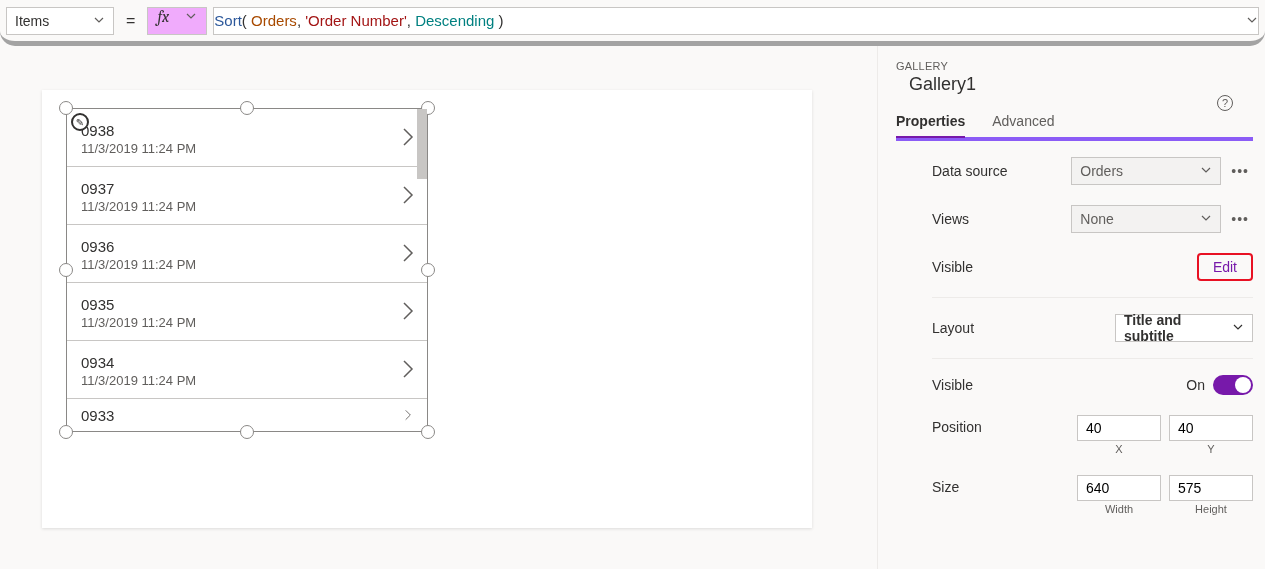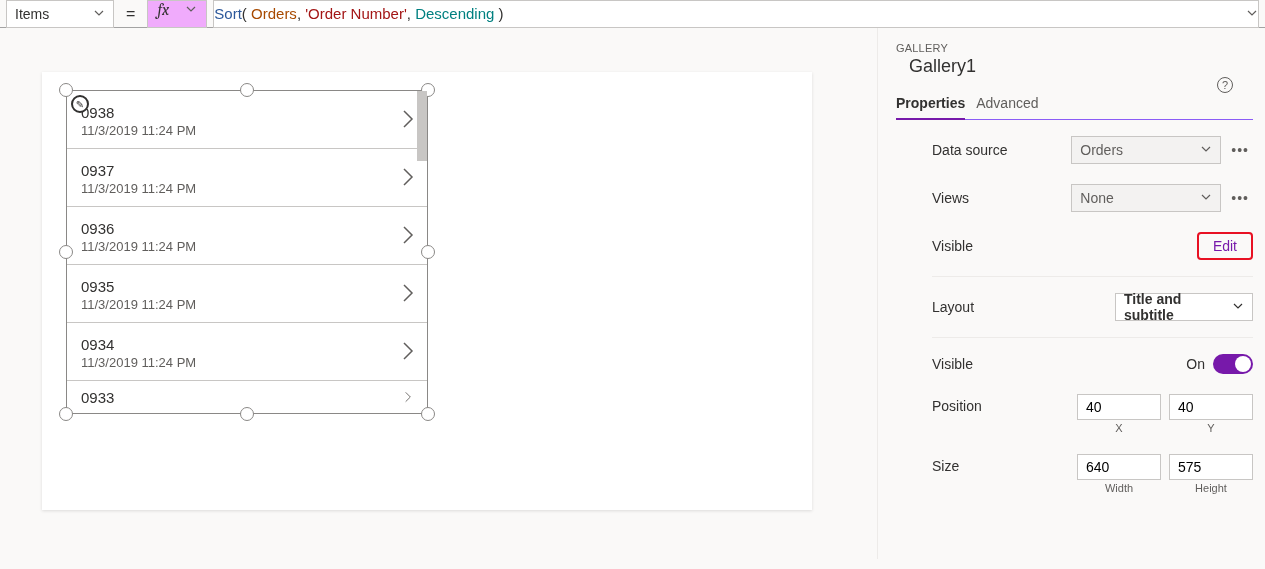--- a/index.html
+++ b/index.html
@@ -1,19 +1,19 @@
 <!DOCTYPE html>
 <html><head>
 <meta charset="utf-8">
 <style>
   * { box-sizing: border-box; margin: 0; padding: 0; font-family: "Segoe UI", Arial, sans-serif; }
   body { background: #faf9f8; width: 1265px; height: 569px; overflow: hidden; color: #323130; }
 
   
-  .formula-bar { display: flex; align-items: center; height: 28px; border-bottom: 1px solid #a3a3a3; padding: 4px 6px; gap: 6px; }
+  .formula-bar { display: flex; align-items: center; height: 46px; border-bottom: 5px solid #a3a3a3; padding: 4px 6px; gap: 6px; border-radius: 15px; }
   .property-dropdown { width: 108px; height: 28px; background: #fff; border: 1px solid #c8c6c4; display: flex; align-items: center; padding: 0 8px; justify-content: space-between; font-size: 14px; cursor: pointer; }
   .equals { font-size: 16px; padding: 0 6px; }
   .fx-box { width: 60px; height: 28px; border: 1px solid #c8c6c4; background: #f0abfc; display: flex; align-items: flex-start; justify-content: center; gap: 16px; cursor: pointer; }
   .fx-box .fx { font-style: italic; font-family: Cambria, serif; font-size: 16px; }
   .formula-input { flex: 1; height: 28px; border: 1px solid #c8c6c4; background: #fff; display: flex; align-items: center; padding: 0 0; font-family: Consolas, monospace; font-size: 15px; justify-content: space-between; cursor: text; }
   .tok-fn { color: #2b579a; }
   .tok-ds { color: #a84a00; }
   .tok-str { color: #a31515; }
   .tok-kw { color: #008080; }
   .tok-plain { color: #323130; }
@@ -47,21 +47,21 @@
   .chev svg { width: 14px; height: 24px; }
   .chev-down svg { width: 12px; height: 12px; }
 
   
   .props { width: 388px; background: #faf9f8; border-left: 1px solid #edebe9; padding: 14px 12px 0 18px; overflow: hidden; }
   .props .section-label { font-size: 11px; color: #605e5c; letter-spacing: 0.2px; }
   .props .section-title { font-size: 18px; margin-top: 2px; margin-left: 13px; }
   .help-circle { position: absolute; right: 20px; width: 16px; height: 16px; border: 1px solid #605e5c; border-radius: 50%; display: flex; align-items: center; justify-content: center; font-size: 11px; color: #605e5c; cursor: pointer; }
   .props-head { position: relative; }
 
-  .tabs { display: flex; gap: 11px; margin-top: 12px; border-bottom: 1px solid #8b5cf6; }
+  .tabs { display: flex; gap: 27px; margin-top: 12px; border-bottom: 4px solid #8b5cf6; }
   .tab { padding: 6px 0 8px; font-size: 14px; color: #605e5c; cursor: pointer; position: relative; }
   .tab.active { color: #323130; font-weight: 600; }
   .tab.active::after { content: ""; position: absolute; left: 0; right: 0; bottom: -1px; height: 2px; background: #7719aa; }
 
   .prop-row { display: flex; align-items: center; justify-content: space-between; padding: 10px 0; font-size: 14px; }
   .prop-group { border-bottom: 1px solid #edebe9; padding: 6px 0; margin-left: 36px; }
   .dropdown { width: 150px; height: 28px; border: 1px solid #c8c6c4; background: #f3f2f1; color: #605e5c; display: flex; align-items: center; justify-content: space-between; padding: 0 8px; font-size: 14px; cursor: pointer; }
   .dropdown.white { background: #fff; color: #323130; }
   .more-dots { color: #605e5c; padding: 0 4px; cursor: pointer; font-size: 14px; letter-spacing: 1px; }
   .right-cluster { display: flex; align-items: center; gap: 6px; }

